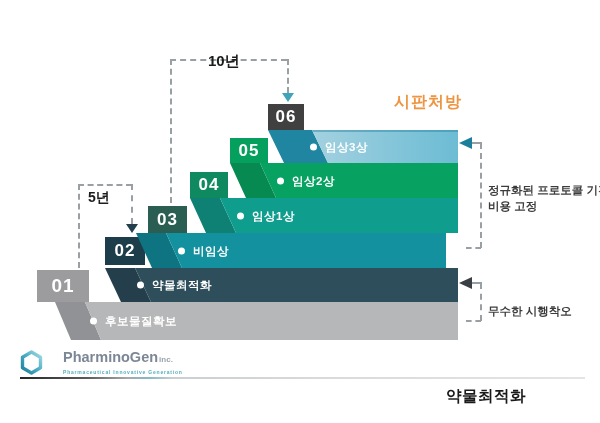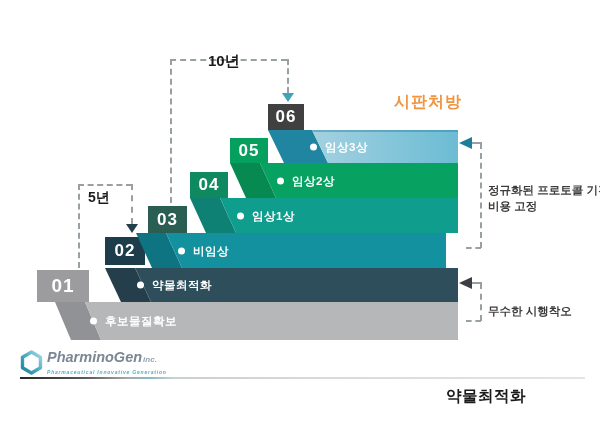--- a/index.html
+++ b/index.html
@@ -22,21 +22,21 @@
   .arrow-down{position:absolute;width:0;height:0;border-left:6px solid transparent;border-right:6px solid transparent;}
   .arrow-left{position:absolute;width:0;height:0;border-top:6px solid transparent;border-bottom:6px solid transparent;}
 
   .year-label{position:absolute;font-weight:bold;color:#1c1c1c;}
   .market{position:absolute;left:394px;top:92px;font-size:16px;font-weight:bold;color:#ef9440;letter-spacing:1px;}
 
   .note{position:absolute;font-size:11.5px;font-weight:bold;color:#3c3c3c;line-height:16px;white-space:nowrap;}
 
   
   .logo{position:absolute;left:20px;top:350px;display:flex;align-items:flex-start;}
-  .logo-text{margin-left:4px;font-style:italic;}
+  .logo-text{margin-left:20px;}
   .logo-name{font-size:14.5px;font-weight:600;color:#7b8794;line-height:15px;}
   .logo-name .inc{font-size:8px;color:#99a3ac;font-weight:bold;margin-left:1px;}
   .logo-tagline{font-size:5px;font-weight:bold;color:#54adbc;letter-spacing:0.8px;margin-top:2px;}
   .divider{position:absolute;left:20px;top:377px;width:565px;height:2px;
     background:linear-gradient(to right,#262626 0%,#5c5c5c 12%,#a8a8a8 19%,#86bac6 23%,#c9cfd1 27%,#dadada 55%,#e4e4e4 100%);}
   .footer-title{position:absolute;left:446px;top:386px;font-size:15.5px;font-weight:bold;color:#1a1a1a;letter-spacing:0.5px;}
 </style>
 </head>
 <body>
 

